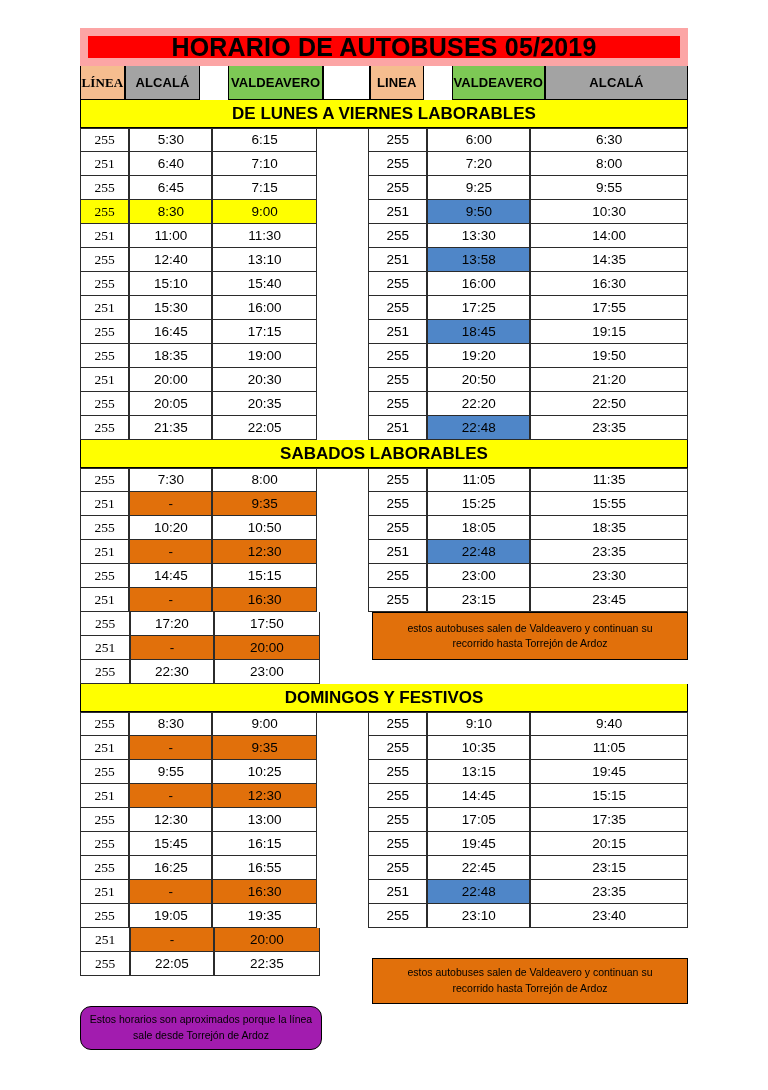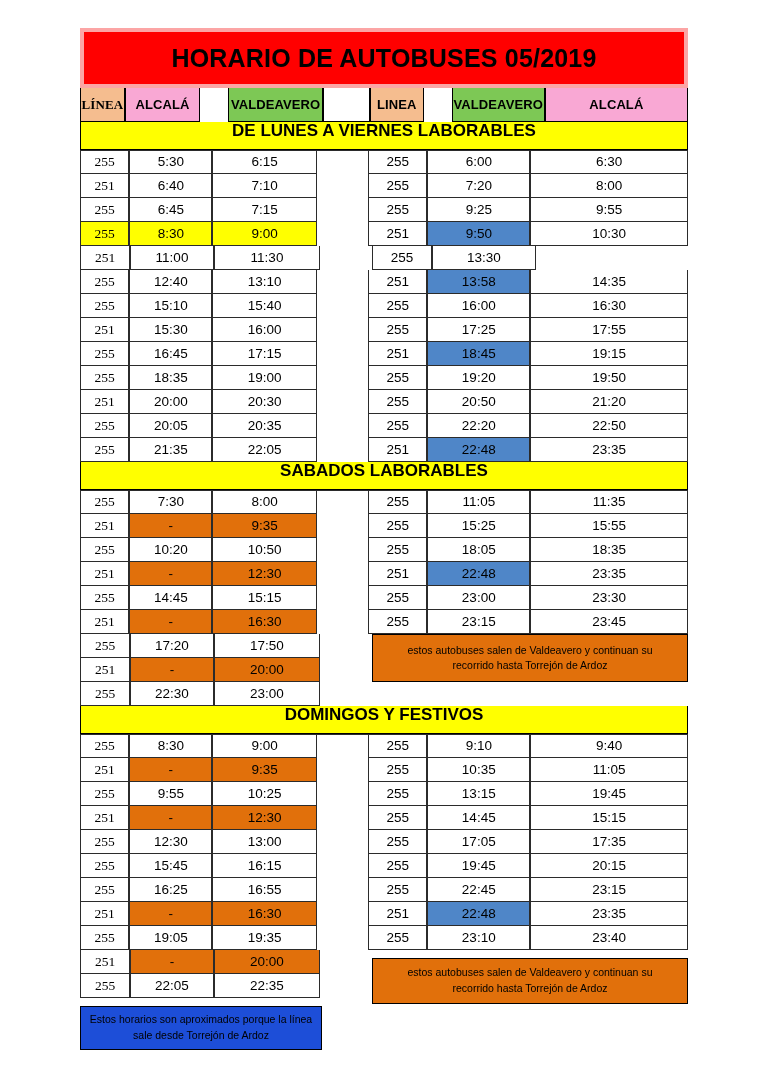--- a/index.html
+++ b/index.html
@@ -23,22 +23,22 @@
   .board {
     position: absolute;
     left: 80px;
     top: 28px;
     width: 608px;
   }
 
   
   .title-bar {
     background: #FF0000;
-    border: 4px solid #fca5a5;
-    height: 60px;
+    border: 8px solid #fca5a5;
+    height: 38px;
     display: flex;
     align-items: center;
     justify-content: center;
     box-sizing: border-box;
   }
   .title-bar .title-text {
     font-size: 25px;
     font-weight: bold;
     letter-spacing: 0.2px;
     color: #000000;
@@ -56,40 +56,41 @@
     border: 1.6px solid #000000;
     border-top: none;
     display: flex;
     align-items: center;
     justify-content: center;
     font-size: 13px;
     font-weight: bold;
     letter-spacing: 0.1px;
   }
   .ch.peach  { background: #F5BD8F; }
-  .ch.lav    { background: #f9a8d4; }
+  .ch.lav    { background: #a3a3a3; }
   .ch.green  { background: #7DC855; margin-left: 28px; }
   .ch.blank  { background: #ffffff; border-left: 1.6px solid #000; border-right: 1.6px solid #000; }
 
   
   .w-line  { width: 50px; font-family: Liberation Serif, serif; }
   .w-orig  { width: 84px; }
   .w-dest  { width: 106px; }
   .w-gap   { width: 52px; }
   .w-rline { width: 60px; text-align: center; }
   .w-rorig { width: 104px; }
   .w-rdest { width: 160px; }
 
   
   .section-band {
     background: #FFFF00;
     border: 1.6px solid #000000;
     border-top: none;
     height: 28px;
     display: flex;
+    align-items: center;
     justify-content: center;
     box-sizing: border-box;
   }
   .section-band .section-text {
     font-size: 17px;
     font-weight: bold;
     color: #000000;
     line-height: 1;
   }
 
@@ -143,21 +144,21 @@
     display: flex;
     flex-direction: column;
     align-items: center;
     justify-content: center;
     text-align: center;
     font-size: 10.5px;
     line-height: 1.5;
     padding: 2px 8px;
   }
   .note-box.orange { background: #E1700B; }
-  .note-box.blue   { background: #1d4ed8; }
+  .note-box.blue   { background: #a21caf; border-radius: 11px; }
 </style>
 </head>
 <body>
 
 <div id="sheet">
   <div class="board">
 
     <div class="title-bar">
       <span class="title-text">HORARIO DE AUTOBUSES 05/2019</span>
     </div>
@@ -214,20 +215,21 @@
               <div class="cell w-rorig hl-blue">9:50</div>
               <div class="cell w-rdest">10:30</div>
             </div>
             <div class="row">
               <div class="cell w-line">251</div>
               <div class="cell w-orig">11:00</div>
               <div class="cell w-dest">11:30</div>
               <div class="cell gap w-gap"></div>
               <div class="cell w-rline">255</div>
               <div class="cell w-rorig">13:30</div>
+              <div class="cell w-rdest">14:00</div>
             </div>
             <div class="row">
               <div class="cell w-line">255</div>
               <div class="cell w-orig">12:40</div>
               <div class="cell w-dest">13:10</div>
               <div class="cell gap w-gap"></div>
               <div class="cell w-rline">251</div>
               <div class="cell w-rorig hl-blue">13:58</div>
               <div class="cell w-rdest">14:35</div>
             </div>

